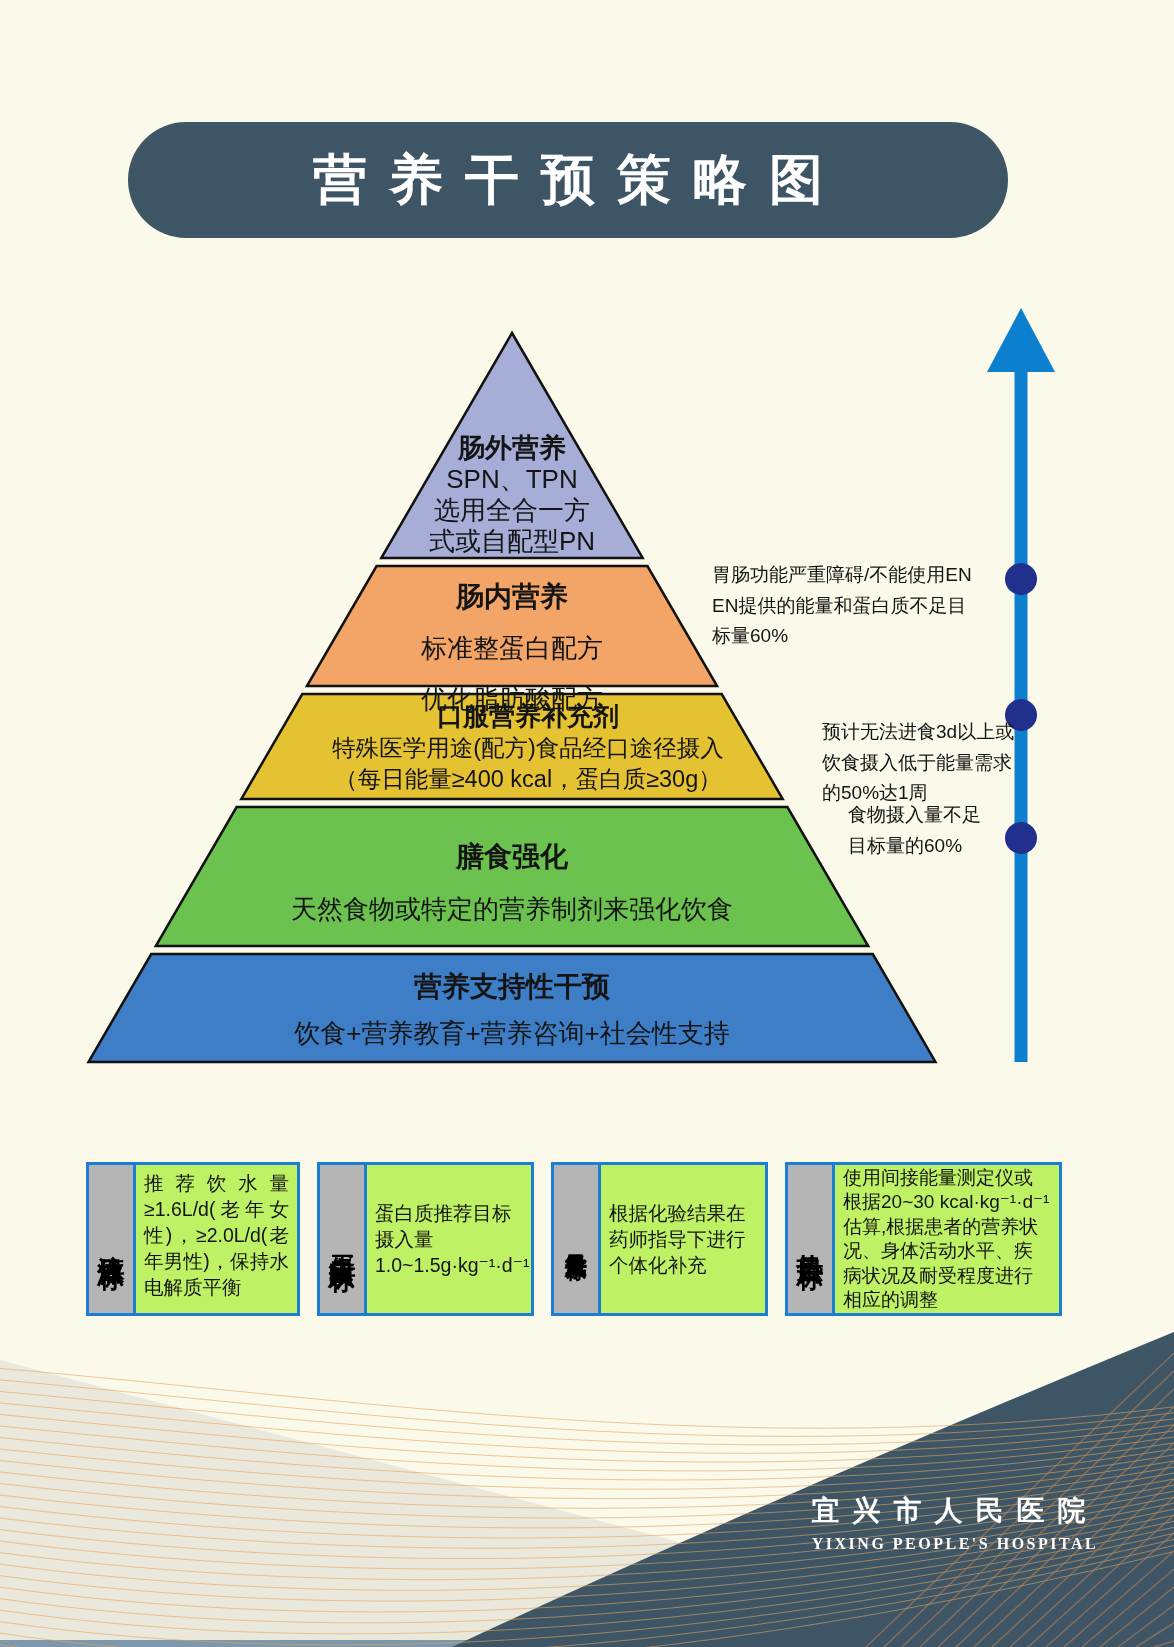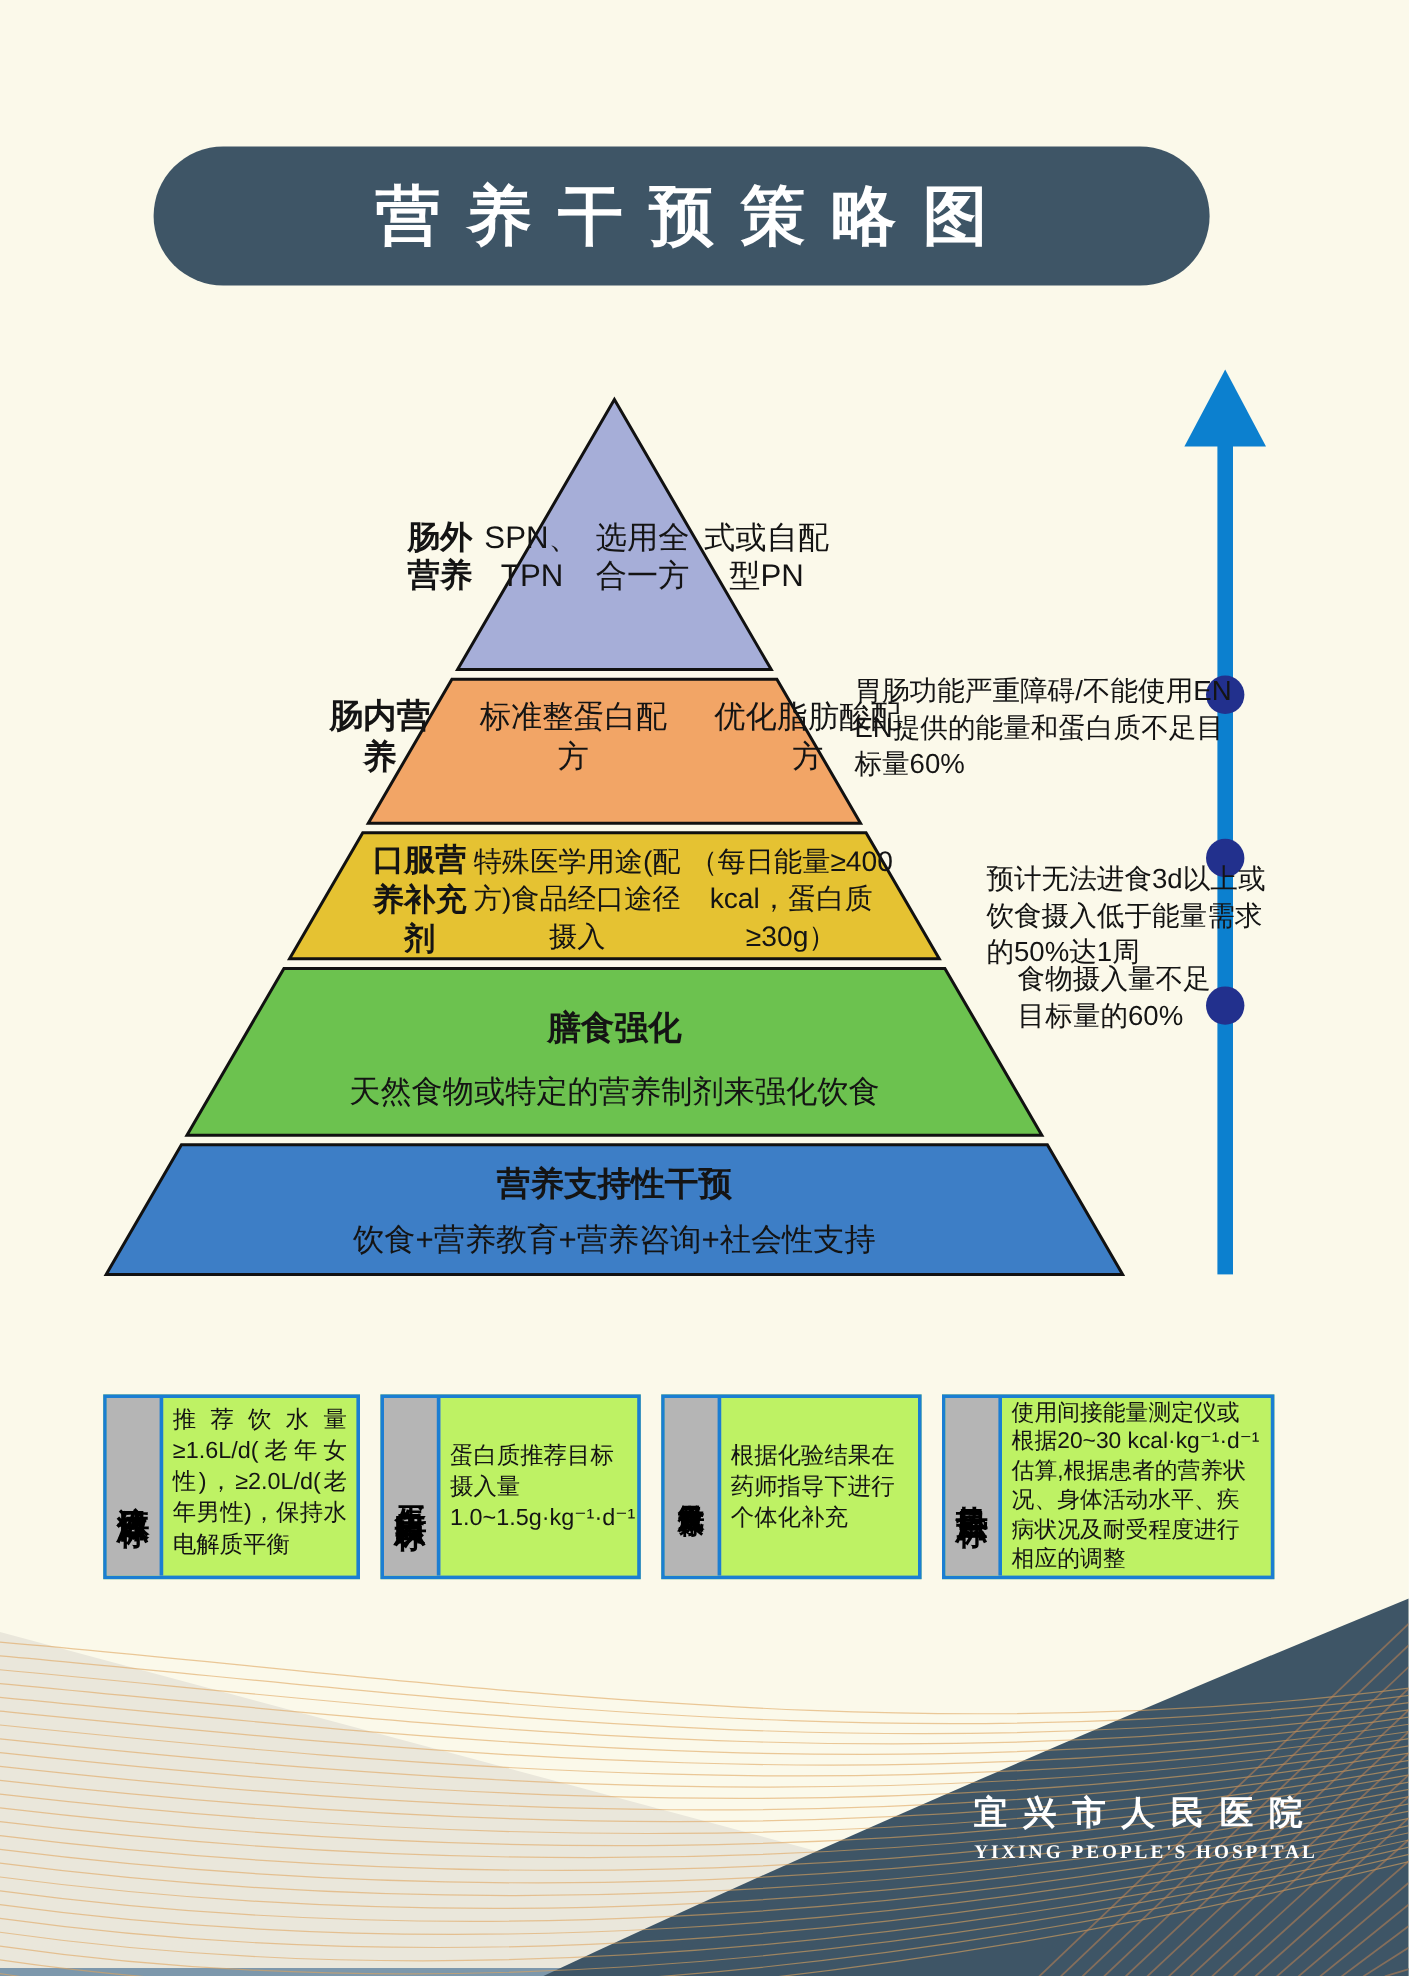--- a/index.html
+++ b/index.html
@@ -2,30 +2,30 @@
 <html><head>
 <meta charset="utf-8">
 <style>
   html,body{margin:0;padding:0;}
   .poster{position:relative;width:1174px;height:1647px;background:#fbf9ea;overflow:hidden;
           font-family:"Liberation Sans","DejaVu Sans",sans-serif;color:#141414;padding-left:10px;}
   .abs{position:absolute;}
   svg.layer{position:absolute;left:0;top:0;width:1174px;height:1647px;}
   .banner-title{left:128px;top:122px;width:880px;height:116px;display:flex;align-items:center;justify-content:center;
     color:#fff;font-size:54px;font-weight:bold;letter-spacing:22px;text-indent:22px;}
-  .lvl{display:flex;flex-direction:row;align-items:center;text-align:center;}
+  .lvl{display:flex;flex-direction:column;align-items:center;text-align:center;}
   .lvl-title{font-weight:bold;}
   .l1{left:332px;top:433px;width:360px;font-size:26px;line-height:31px;}
   .l1 .lvl-title{font-size:27px;}
   .l2{left:262px;top:580px;width:500px;font-size:26px;line-height:33px;gap:18px;}
   .l2 .lvl-title{font-size:28px;line-height:34px;}
   .l3{left:308px;top:700px;width:440px;font-size:23.5px;line-height:31px;align-items:center;}
   .l3 .lvl-title{font-size:26px;line-height:33px;}
   .center-line{text-align:center;}
-  .note{font-size:23px;line-height:30.5px;white-space:nowrap;}
+  .note{font-size:19px;line-height:30.5px;white-space:nowrap;}
   .goal-box{top:1162px;height:154px;border:3px solid #1b7ed2;background:#bef264;display:flex;box-sizing:border-box;}
   .goal-band{background:#b5b5b5;border-right:3px solid #1b7ed2;width:44px;flex:0 0 44px;display:flex;
     align-items:center;justify-content:center;writing-mode:vertical-rl;font-weight:bold;font-size:27px;
     letter-spacing:3px;color:#000;}
   .goal-band.small{font-size:22px;letter-spacing:1px;}
   .goal-body{flex:1;display:flex;align-items:center;padding:5px 8px;font-size:19.5px;line-height:26px;
     white-space:pre-line;}
   .goal-body.justify p{text-align:justify;}
   .goal-body p{margin:0;width:100%;}
   .footer-names{left:755px;top:1492px;width:400px;text-align:center;color:#fff;}

